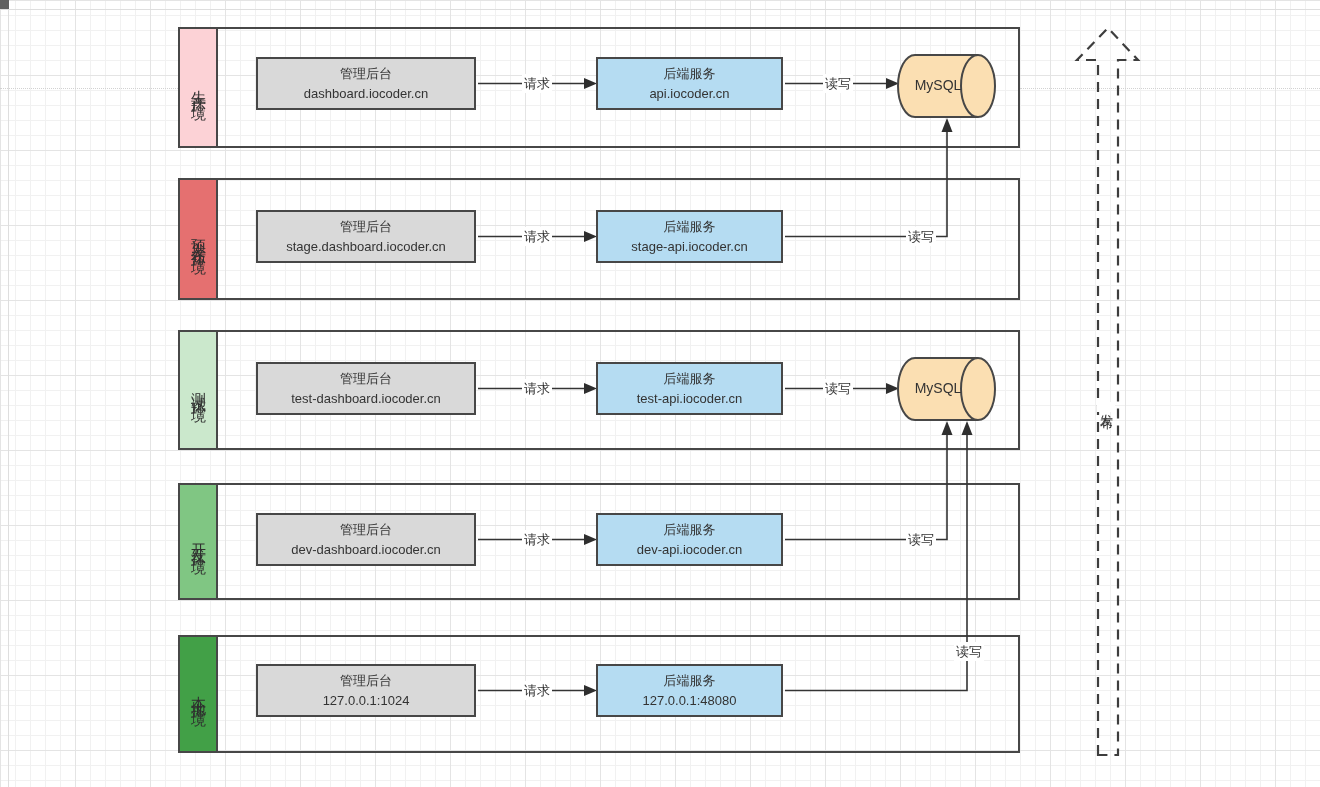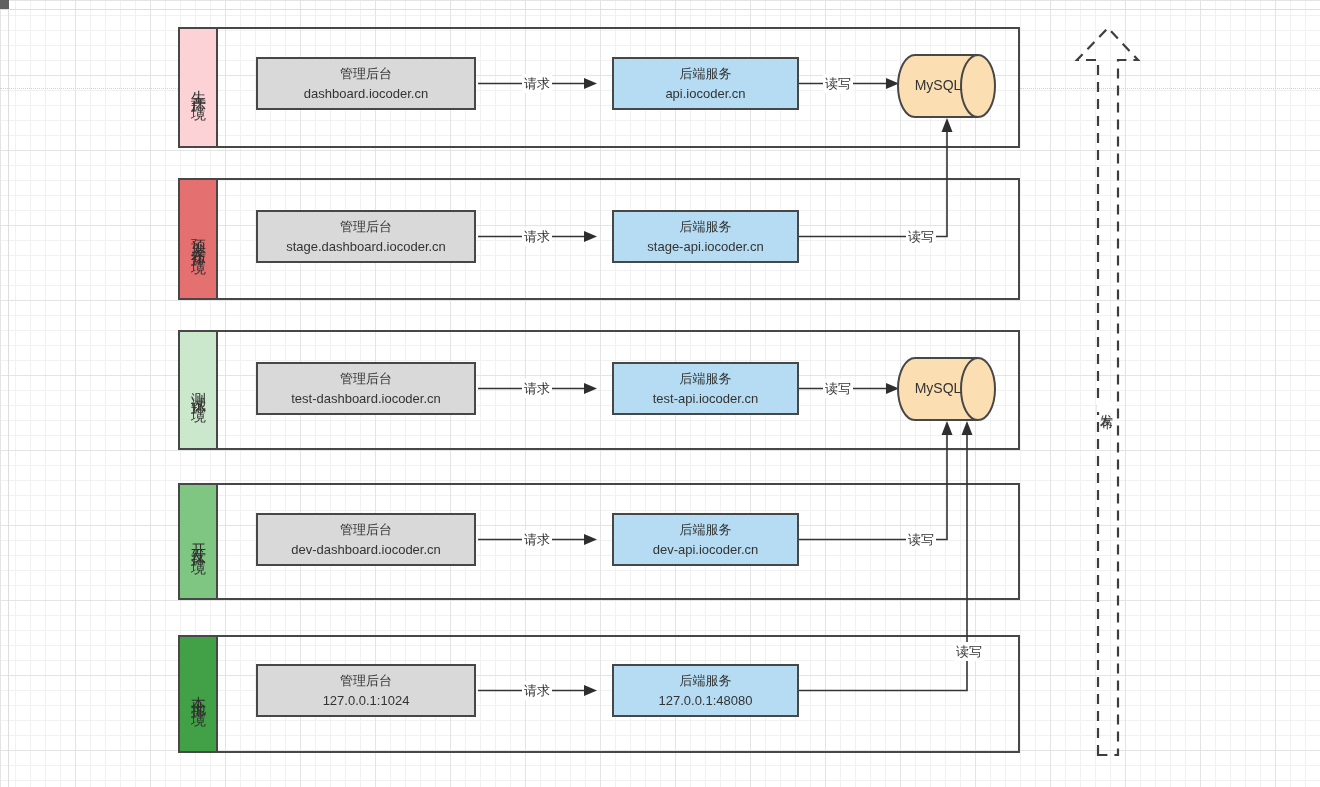--- a/index.html
+++ b/index.html
@@ -36,21 +36,21 @@
     writing-mode:vertical-rl; text-orientation:upright;
     font-size:15px; letter-spacing:5px; color:#2f2f2f;
   }
 
   .node {
     position:absolute; border:2px solid #474747; z-index:2;
     display:flex; flex-direction:column; align-items:center; justify-content:center;
     text-align:center; font-size:13px; line-height:20px; color:#333;
   }
   .node-dashboard { left:256px; width:220px; height:53px; }
-  .node-backend  { left:612px; width:187px; height:53px; }
+  .node-backend  { left:596px; width:187px; height:53px; }
 
   #overlay { position:absolute; left:0; top:0; width:1320px; height:787px; z-index:2; pointer-events:none; }
 
   .conn-label {
     position:absolute; width:30px; height:19px; line-height:19px; text-align:center;
     font-size:13px; background:#fff; color:#333; z-index:3;
   }
   .mysql-label {
     position:absolute; width:80px; height:19px; line-height:19px; text-align:center;
     font-size:14px; color:#333; z-index:3;

